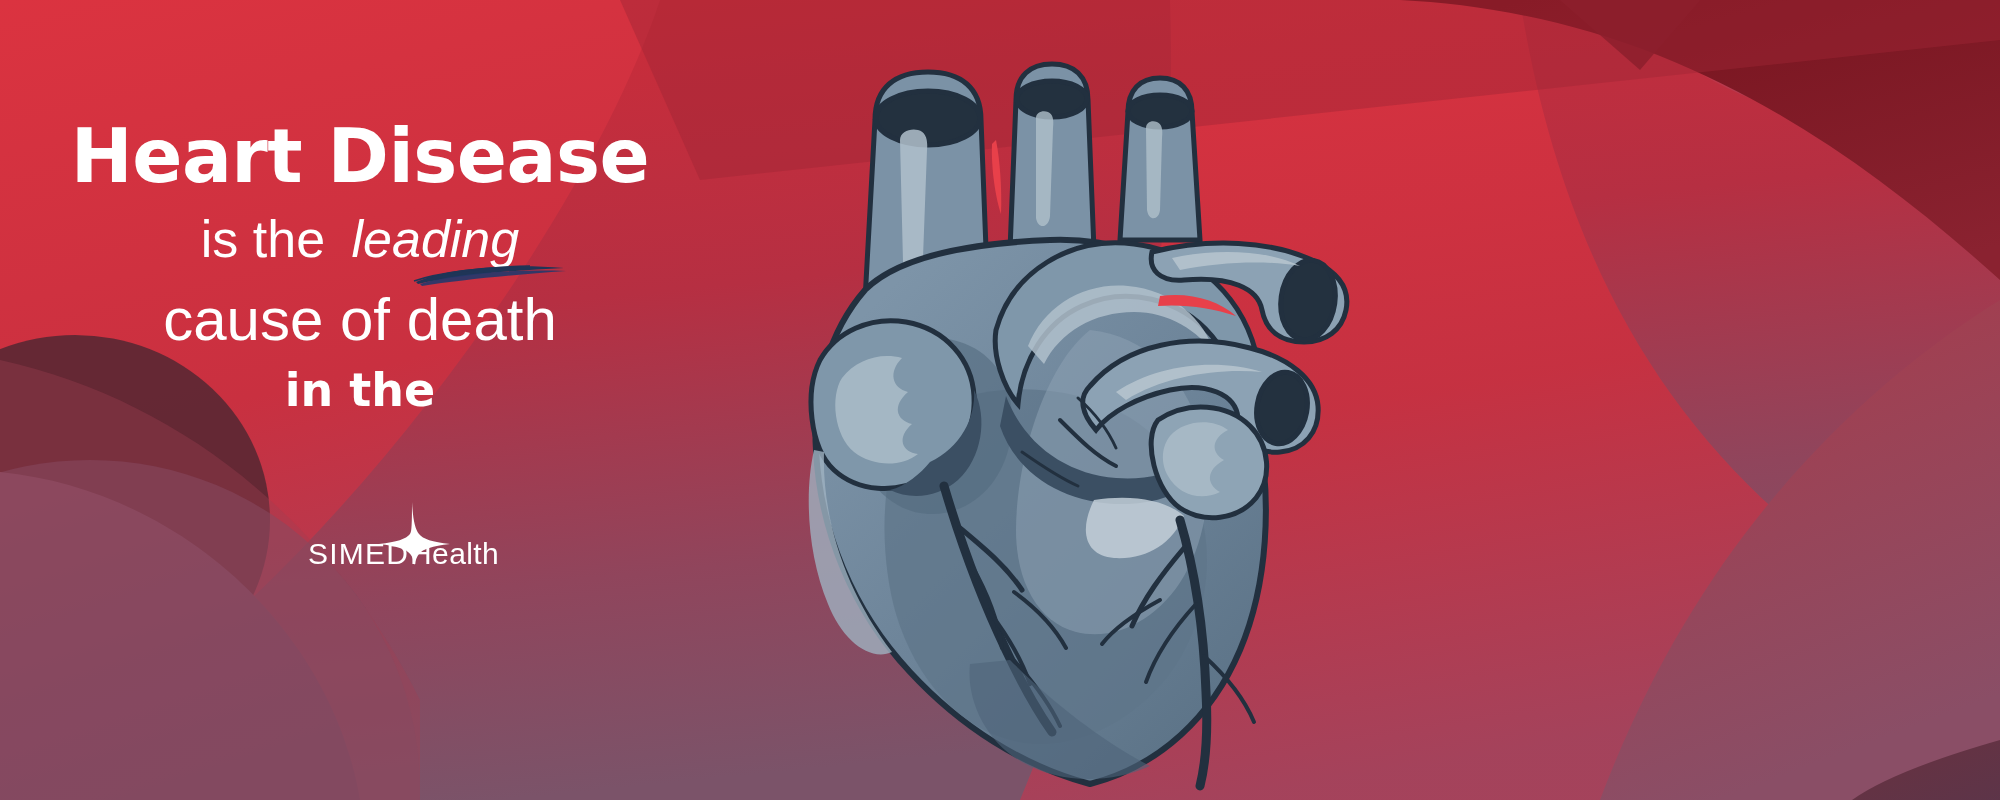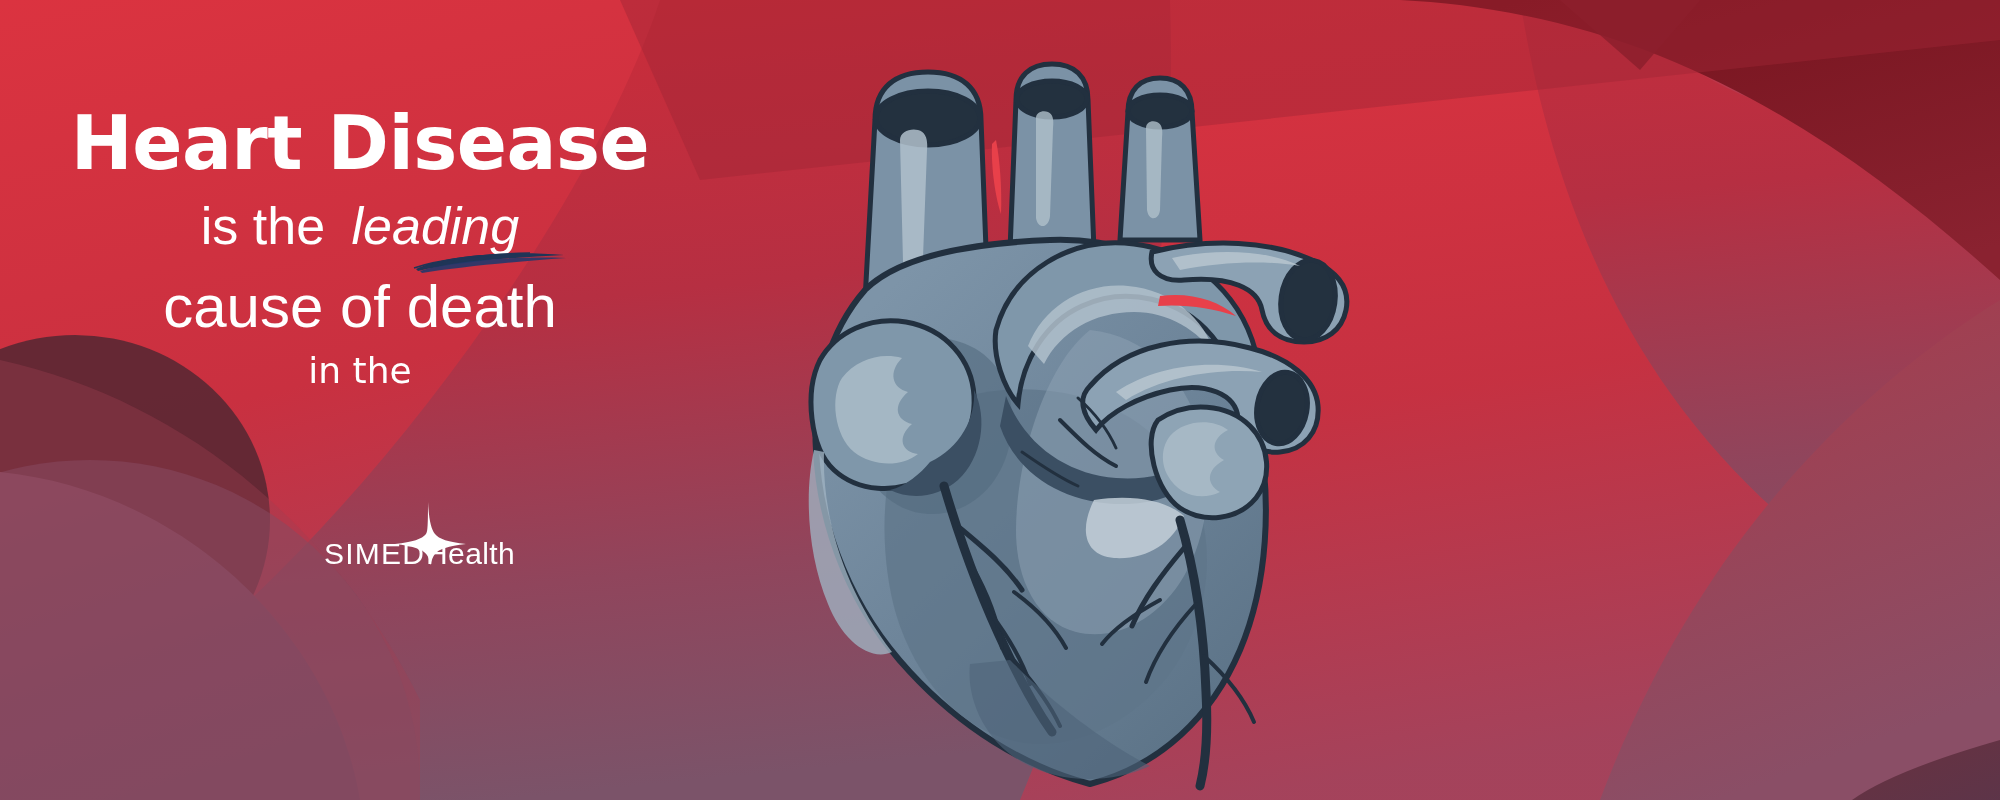--- a/index.html
+++ b/index.html
@@ -9,39 +9,39 @@
     background:#b02a38;
   }
   #banner{
     position:relative;width:2000px;height:800px;overflow:hidden;
     background:linear-gradient(180deg,#c62b37 0%,#bc2b3a 30%,#a8394c 62%,#8e4f66 100%);
   }
   .bgsvg{position:absolute;inset:0;width:2000px;height:800px;}
 
   
   #textblock{
-    position:absolute;left:0;top:0;width:720px;height:644px;
+    position:absolute;left:0;top:13px;width:720px;height:644px;
     z-index:6;pointer-events:none;
   }
   .tline{position:absolute;left:0;width:720px;text-align:center;color:#ffffff;white-space:nowrap;}
   #line-headline{
     top:100px;font-size:74px;font-weight:bold;letter-spacing:-0.5px;
     font-family:"DejaVu Sans",sans-serif;
   }
   #line-sub1{top:196px;font-size:52px;font-weight:300;font-family:"Liberation Sans",sans-serif;}
   #line-sub1 .ital{font-style:italic;margin-left:12px;}
   #line-sub2{top:272px;font-size:60px;font-weight:300;font-family:"Liberation Sans",sans-serif;}
-  #line-bold1{top:350px;font-size:36px;font-weight:normal;font-family:"DejaVu Sans",sans-serif;}
+  #line-bold1{top:350px;font-size:46px;font-weight:bold;font-family:"DejaVu Sans",sans-serif;}
   #line-bold2{top:412px;font-size:46px;font-weight:bold;font-family:"DejaVu Sans",sans-serif;}
 
   #swoosh{position:absolute;left:412px;top:248px;width:160px;height:26px;}
 
   
   #logo{
-    position:absolute;left:316px;top:498px;width:220px;height:72px;z-index:7;
+    position:absolute;left:300px;top:498px;width:220px;height:72px;z-index:7;
   }
   #logo svg{display:block;}
 
   
   #heart{position:absolute;left:760px;top:0px;width:620px;height:800px;z-index:5;}
 </style>
 </head>
 <body>
 
 <div id="banner">

